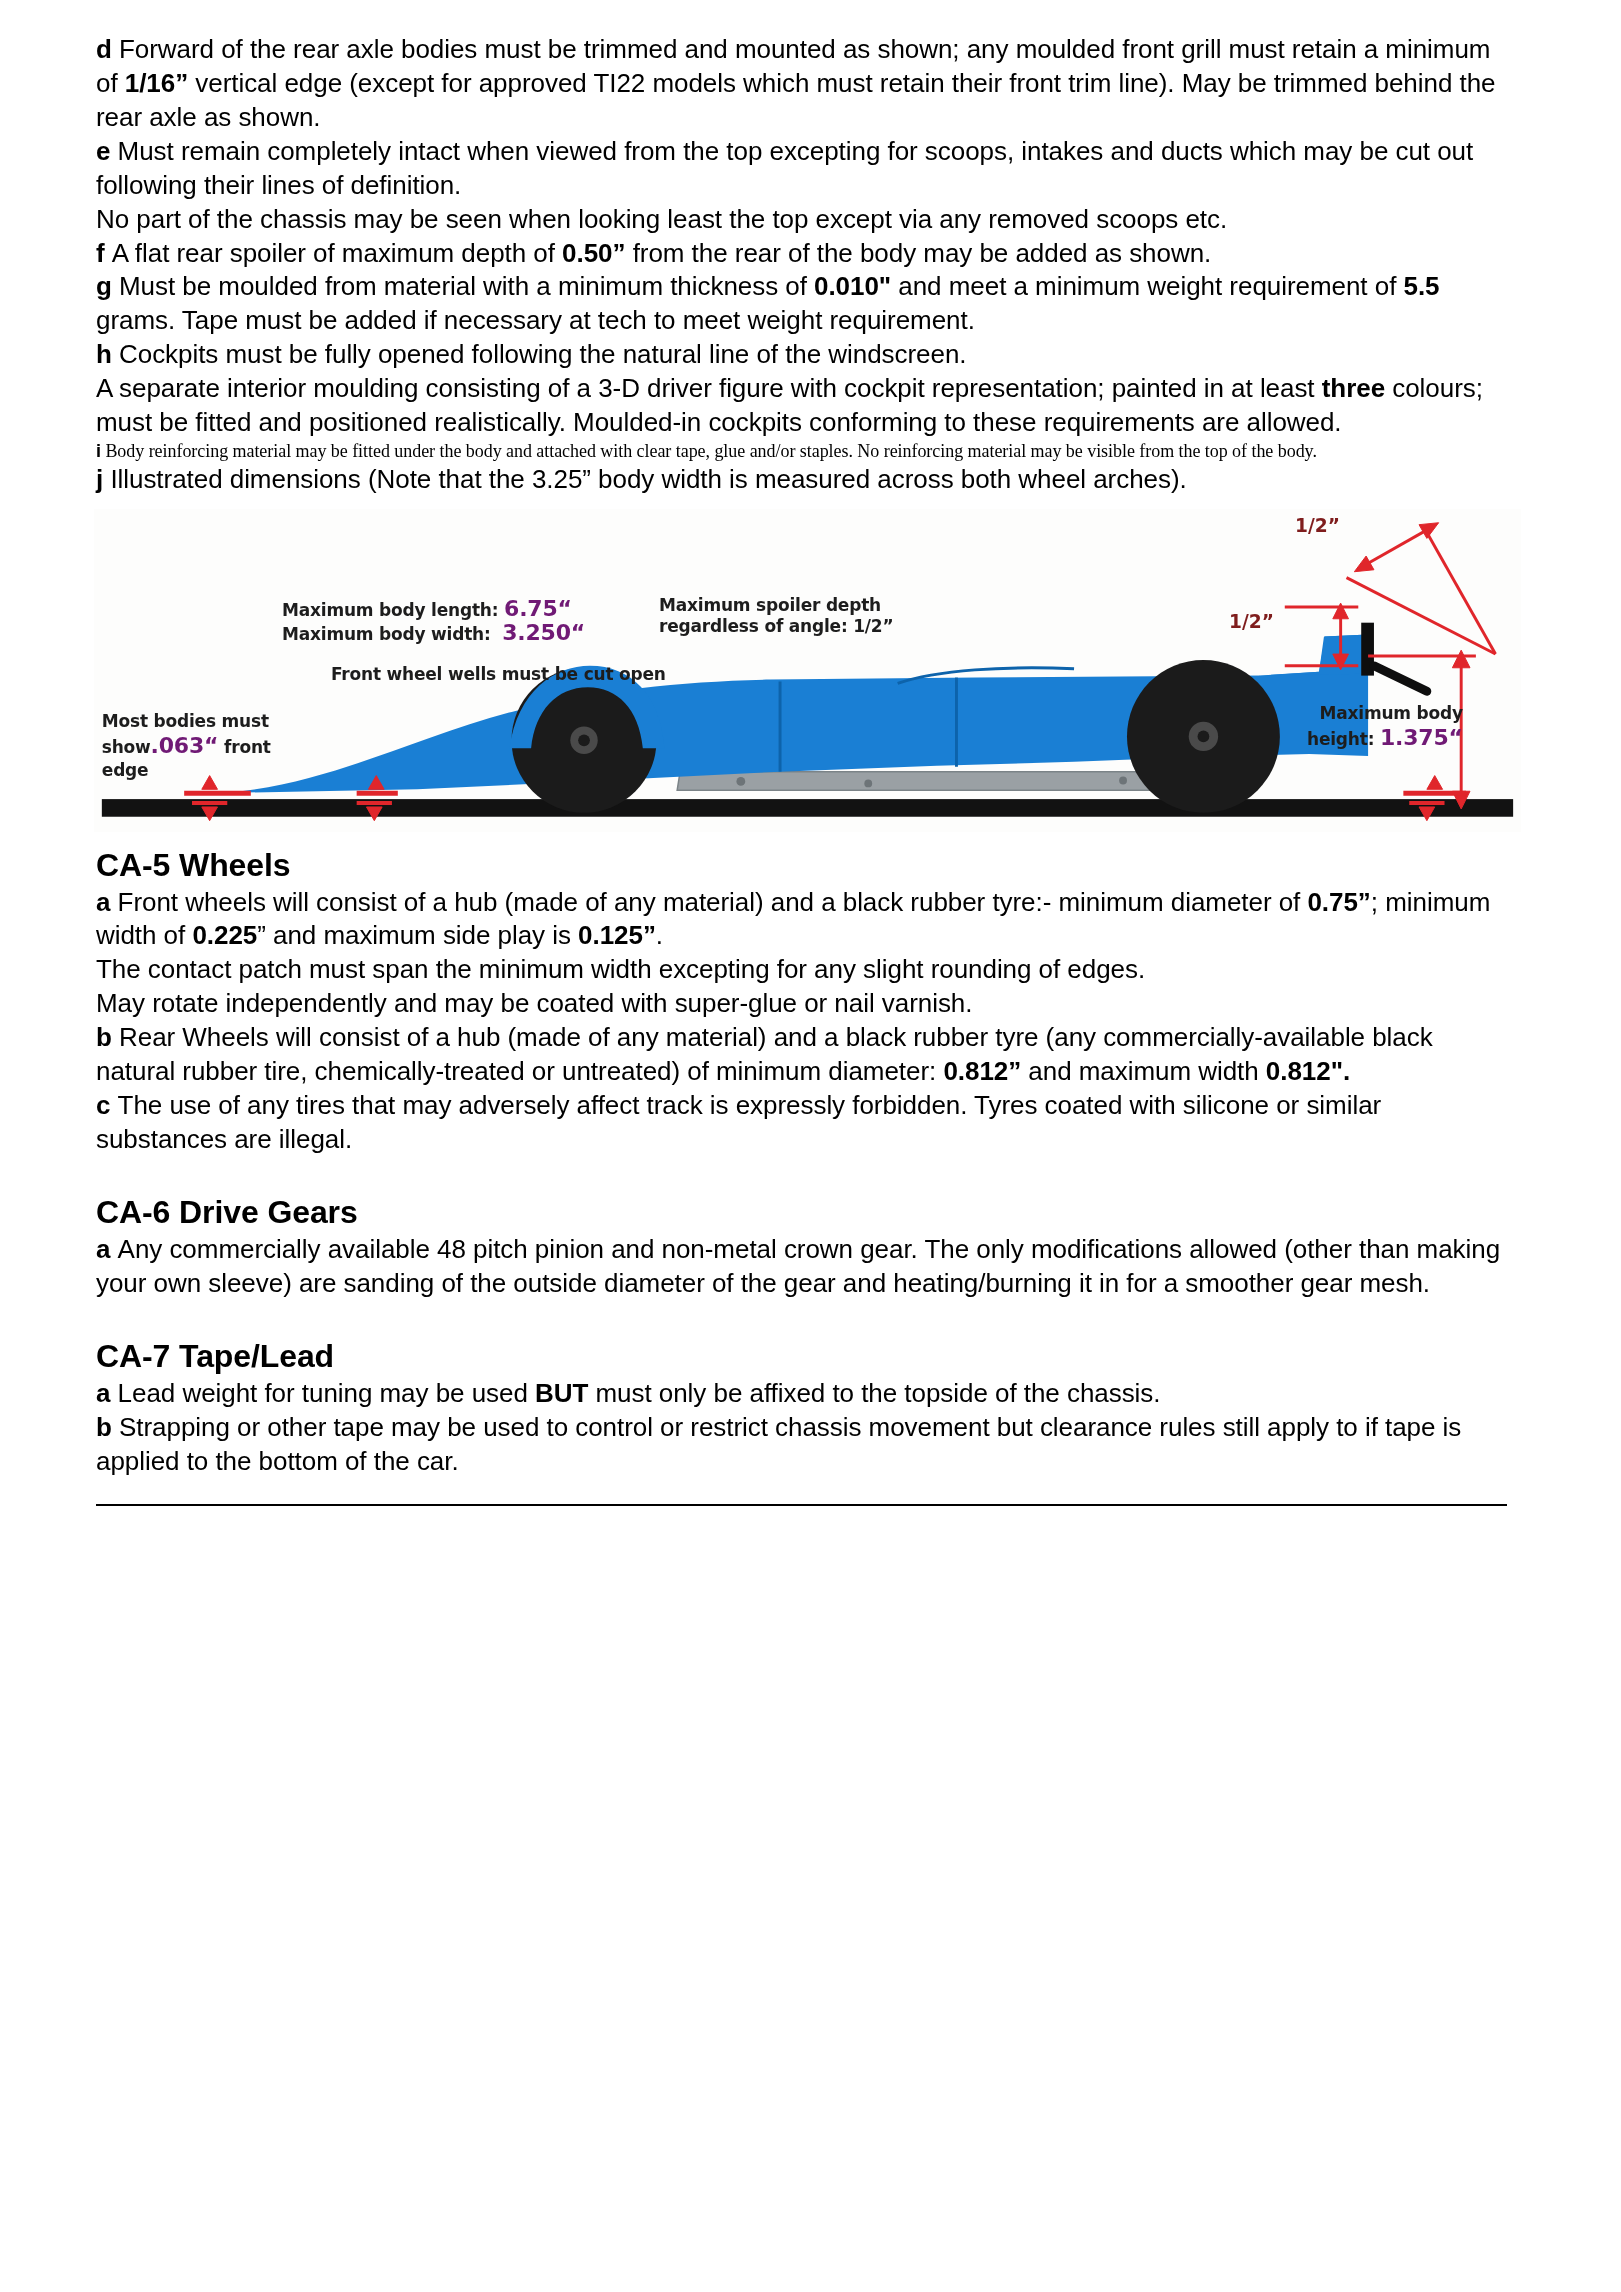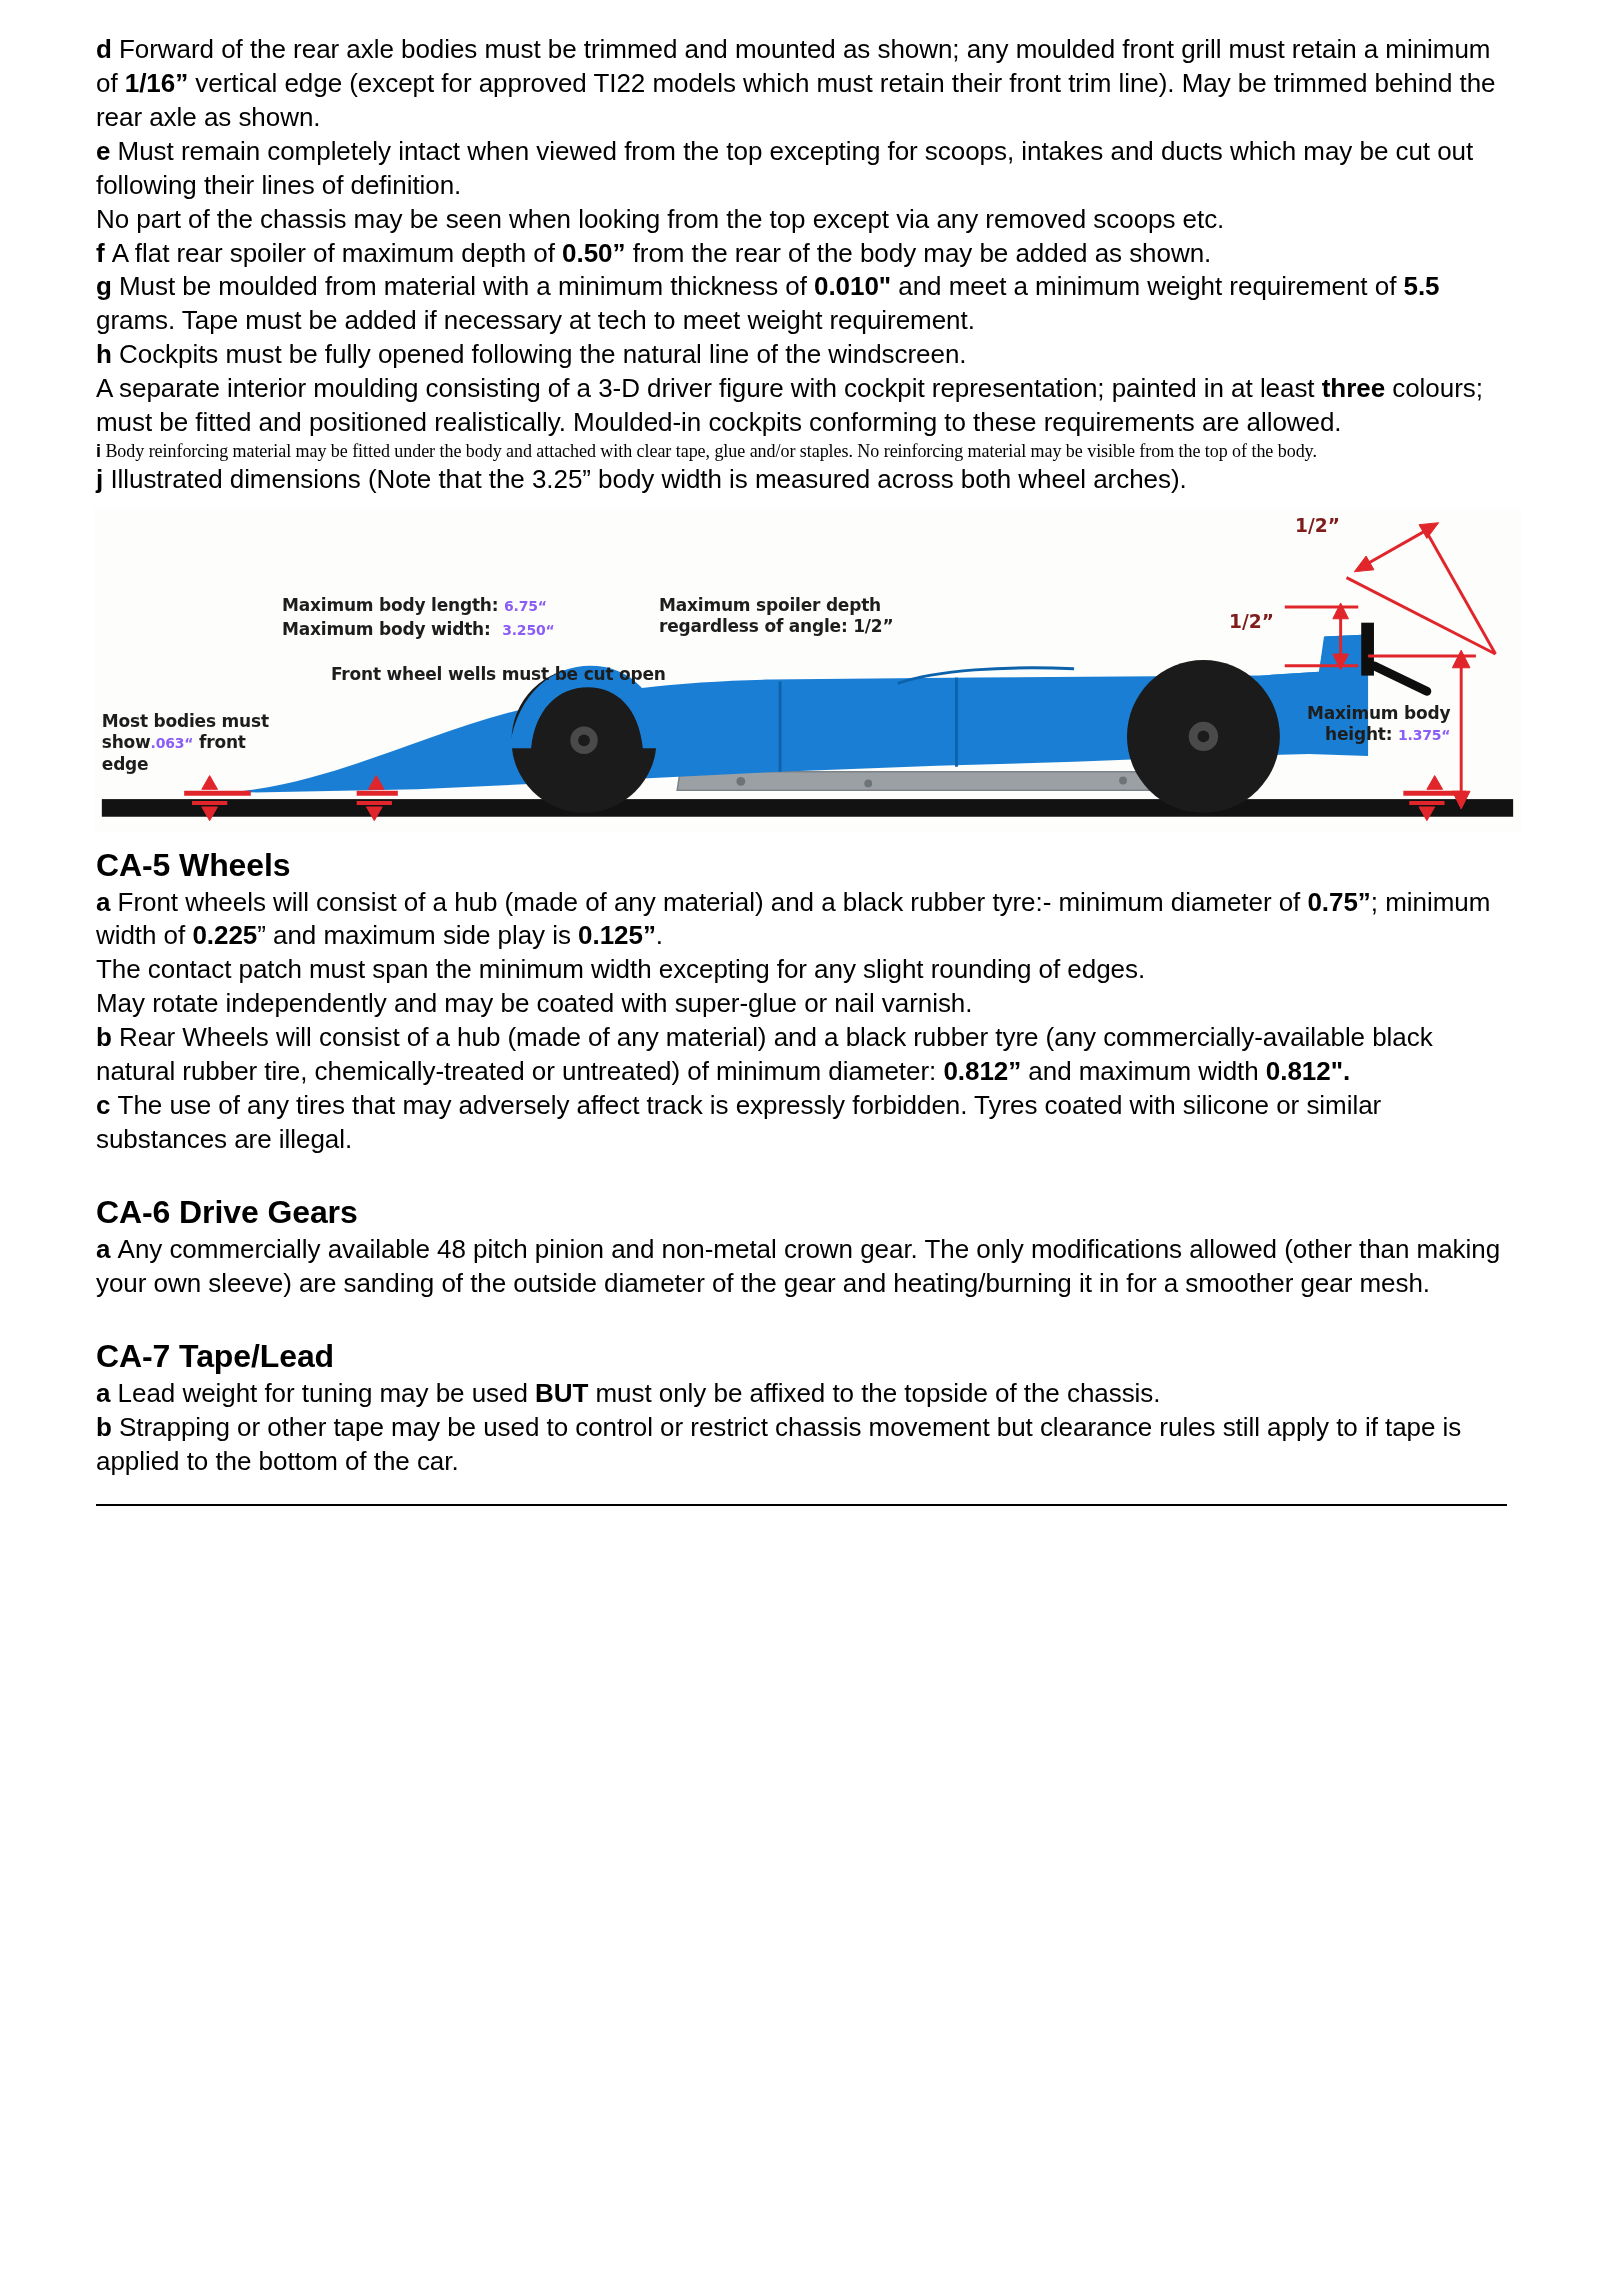--- a/index.html
+++ b/index.html
@@ -78,22 +78,22 @@
     font-family: "DejaVu Sans", sans-serif;
     font-weight: bold;
     font-size: 17px;
     line-height: 1.26;
     color: #1d1d1d;
     white-space: nowrap;
     letter-spacing: -0.2px;
   }
   .fig-label .val {
     font-weight: bold;
-    color: #8b5cf6;
-    font-size: 14px;
+    color: #701a75;
+    font-size: 22px;
   }
   .dim-label {
     position: absolute;
     font-family: "DejaVu Sans", sans-serif;
     font-weight: bold;
     font-size: 18.6px;
     color: #7f1d1d;
     white-space: nowrap;
   }
   .caption {
@@ -113,21 +113,21 @@
 </style>
 </head>
 <body>
 
 <div class="page">
 
   <div class="rules">
     <div id="body-rules">
         <p><span class="lbl">d&nbsp;</span><span>Forward of the rear axle bodies must be trimmed and mounted as shown; any moulded front grill must retain a minimum of </span><b>1/16”</b><span> vertical edge (except for approved TI22 models which must retain their front trim line). May be trimmed behind the rear axle as shown.</span></p>
         <p><span class="lbl">e&nbsp;</span><span>Must remain completely intact when viewed from the top excepting for scoops, intakes and ducts which may be cut out following their lines of definition.</span></p>
-        <p><span>No part of the chassis may be seen when looking from the top except via any removed scoops etc.</span></p>
+        <p><span>No part of the chassis may be seen when looking least the top except via any removed scoops etc.</span></p>
         <p><span class="lbl">f&nbsp;</span><span>A flat rear spoiler of maximum depth of </span><b>0.50”</b><span> from the rear of the body may be added as shown.</span></p>
         <p><span class="lbl">g&nbsp;</span><span>Must be moulded from material with a minimum thickness of </span><b>0.010"</b><span> and meet a minimum weight requirement of </span><b>5.5</b><span> grams. Tape must be added if necessary at tech to meet weight requirement.</span></p>
         <p><span class="lbl">h&nbsp;</span><span>Cockpits must be fully opened following the natural line of the windscreen.</span></p>
         <p><span>A separate interior moulding consisting of a 3-D driver figure with cockpit representation; painted in at least </span><b>three</b><span> colours; must be fitted and positioned realistically. Moulded-in cockpits conforming to these requirements are allowed.</span></p>
       </div>
 
     <p class="serif-item">
       <span class="lbl">i</span>
       <span>Body reinforcing material may be fitted under the body and attached with clear tape, glue and/or staples. No reinforcing material may be visible from the top of the body.</span>
     </p>

